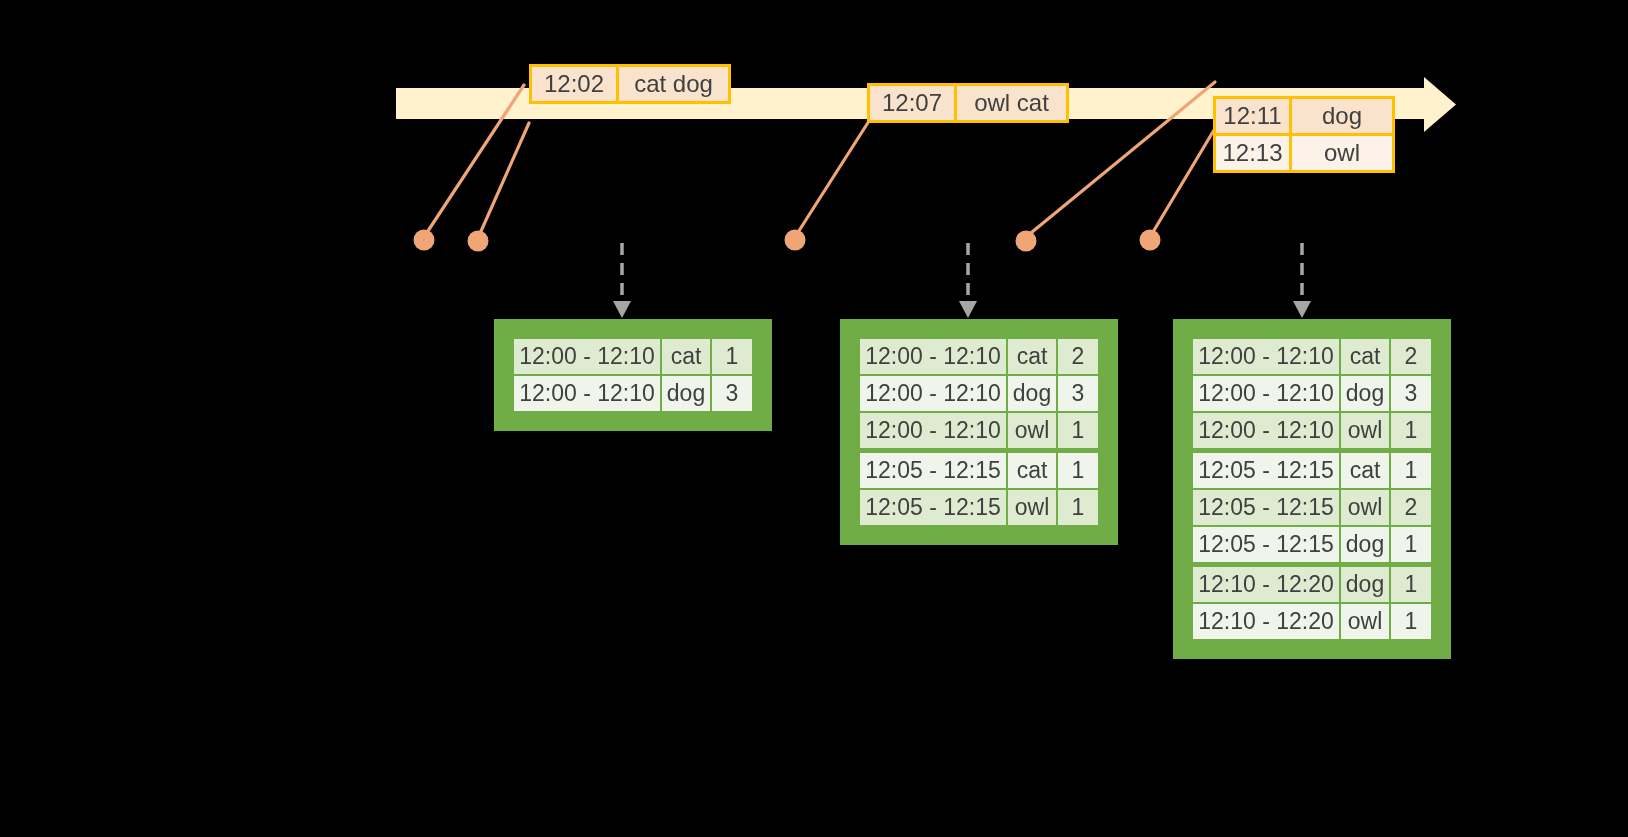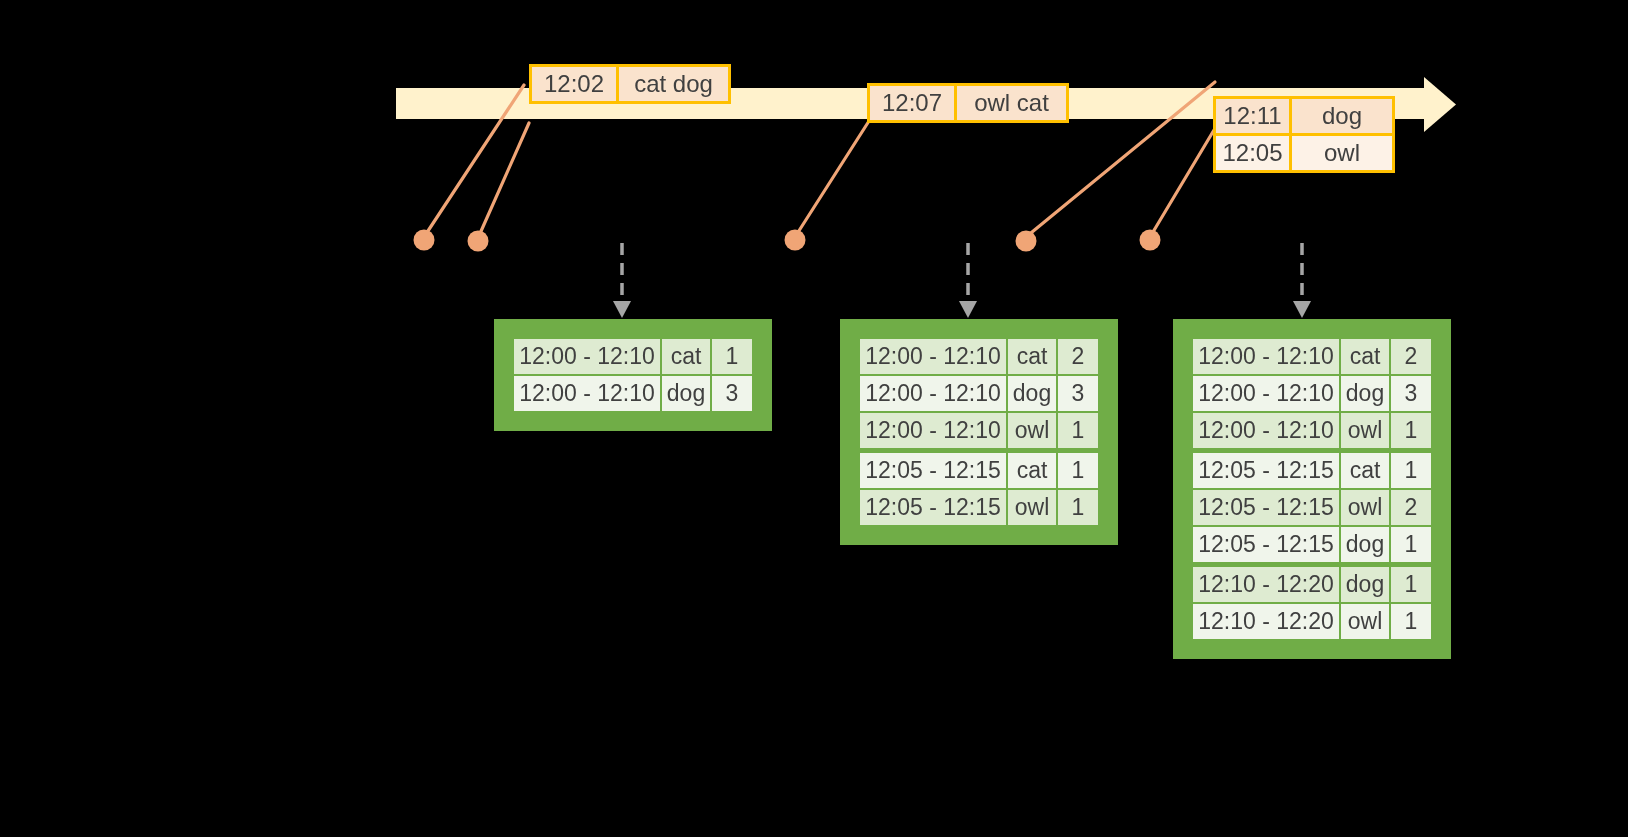--- a/index.html
+++ b/index.html
@@ -94,21 +94,21 @@
         <div class="et-cell time et-dark">12:07</div>
         <div class="et-cell words et-dark">owl cat</div>
       </div>
     </div>
   <div id="et3" class="et narrow">
       <div class="et-row">
         <div class="et-cell time et-dark">12:11</div>
         <div class="et-cell words et-dark">dog</div>
       </div>
       <div class="et-row">
-        <div class="et-cell time et-light">12:05</div>
+        <div class="et-cell time et-light">12:13</div>
         <div class="et-cell words et-light">owl</div>
       </div>
     </div>
 
   <div id="rt1" class="rt">
       <div class="rt-row">
         <div class="rt-cell window rt-dark">12:00 - 12:10</div>
         <div class="rt-cell word rt-dark">cat</div>
         <div class="rt-cell count rt-dark">1</div>
       </div>

